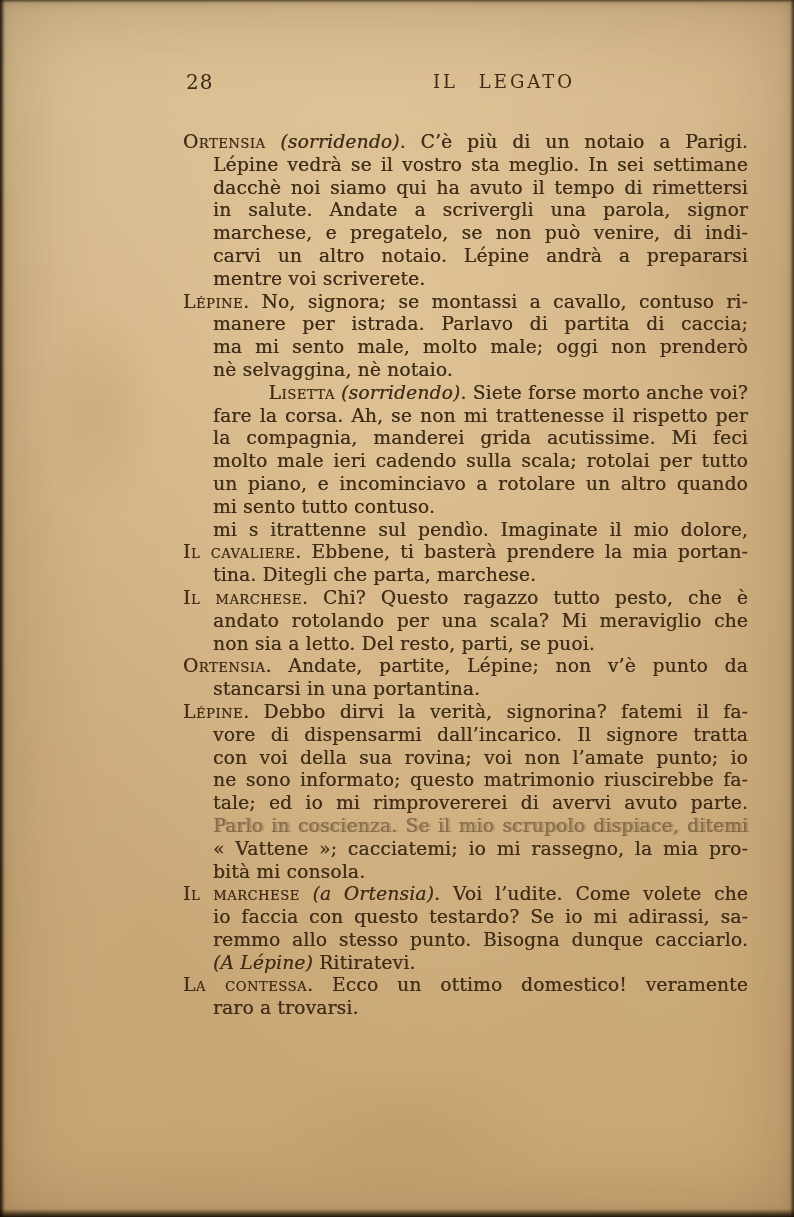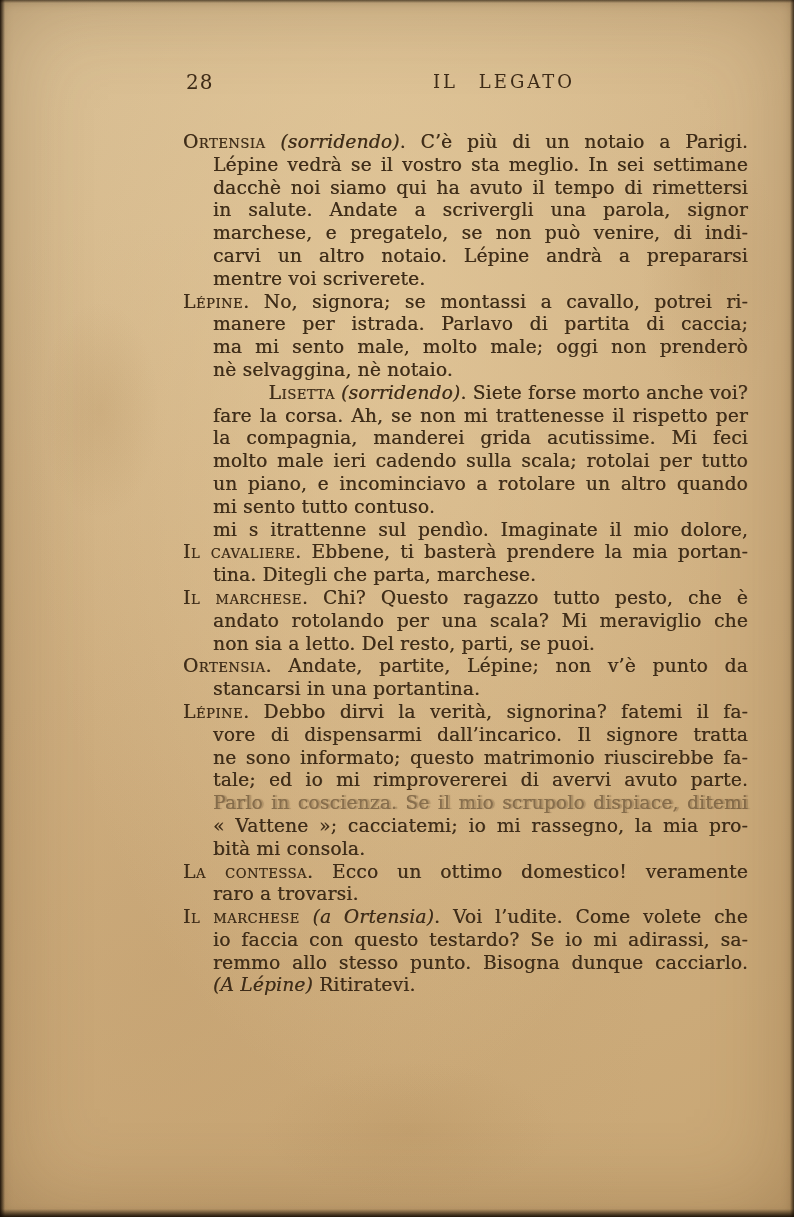--- a/index.html
+++ b/index.html
@@ -75,21 +75,21 @@
       <div class="para">
         <div class="line first j"><span class="sc">Ortensia</span><span> </span><span class="it">(sorridendo)</span><span>. C’è più di un notaio a Parigi.</span></div>
         <div class="line j"><span>Lépine vedrà se il vostro sta meglio. In sei settimane</span></div>
         <div class="line j"><span>dacchè noi siamo qui ha avuto il tempo di rimettersi</span></div>
         <div class="line j"><span>in salute. Andate a scrivergli una parola, signor</span></div>
         <div class="line j"><span>marchese, e pregatelo, se non può venire, di indi-</span></div>
         <div class="line j"><span>carvi un altro notaio. Lépine andrà a prepararsi</span></div>
         <div class="line"><span>mentre voi scriverete.</span></div>
       </div>
       <div class="para">
-        <div class="line first j"><span class="sc">Lépine</span><span>. No, signora; se montassi a cavallo, potrei ri-</span></div>
+        <div class="line first j"><span class="sc">Lépine</span><span>. No, signora; se montassi a cavallo, contuso ri-</span></div>
         <div class="line j"><span>manere per istrada. Parlavo di partita di caccia;</span></div>
         <div class="line j"><span>ma mi sento male, molto male; oggi non prenderò</span></div>
         <div class="line"><span>nè selvaggina, nè notaio.</span></div>
       </div>
       <div class="para">
         <div class="line first"><span class="sc">Lisetta</span><span> </span><span class="it">(sorridendo)</span><span>. Siete forse morto anche voi?</span></div>
       </div>
       <div class="para">
         <div class="line j"><span>fare la corsa. Ah, se non mi trattenesse il rispetto per</span></div>
         <div class="line j"><span>la compagnia, manderei grida acutissime. Mi feci</span></div>
@@ -107,35 +107,36 @@
         <div class="line j"><span>andato rotolando per una scala? Mi meraviglio che</span></div>
         <div class="line"><span>non sia a letto. Del resto, parti, se puoi.</span></div>
       </div>
       <div class="para">
         <div class="line first j"><span class="sc">Ortensia</span><span>. Andate, partite, Lépine; non v’è punto da</span></div>
         <div class="line"><span>stancarsi in una portantina.</span></div>
       </div>
       <div class="para">
         <div class="line first j"><span class="sc">Lépine</span><span>. Debbo dirvi la verità, signorina? fatemi il fa-</span></div>
         <div class="line j"><span>vore di dispensarmi dall’incarico. Il signore tratta</span></div>
+        <div class="line j"><span>con voi della sua rovina; voi non l’amate punto; io</span></div>
         <div class="line j"><span>ne sono informato; questo matrimonio riuscirebbe fa-</span></div>
         <div class="line j"><span>tale; ed io mi rimprovererei di avervi avuto parte.</span></div>
         <div class="line j faded"><span>Parlo in coscienza. Se il mio scrupolo dispiace, ditemi</span></div>
         <div class="line j"><span>« Vattene »; cacciatemi; io mi rassegno, la mia pro-</span></div>
         <div class="line"><span>bità mi consola.</span></div>
       </div>
       <div class="para">
-        <div class="line first j"><span class="sc">La contessa</span><span>. Ecco un ottimo domestico! veramente</span></div>
-        <div class="line"><span>raro a trovarsi.</span></div>
-      </div>
-      <div class="para">
         <div class="line first j"><span class="sc">Il marchese</span><span> </span><span class="it">(a Ortensia)</span><span>. Voi l’udite. Come volete che</span></div>
         <div class="line j"><span>io faccia con questo testardo? Se io mi adirassi, sa-</span></div>
         <div class="line j"><span>remmo allo stesso punto. Bisogna dunque cacciarlo.</span></div>
         <div class="line"><span class="it">(A Lépine)</span><span> Ritiratevi.</span></div>
+      </div>
+      <div class="para">
+        <div class="line first j"><span class="sc">La contessa</span><span>. Ecco un ottimo domestico! veramente</span></div>
+        <div class="line"><span>raro a trovarsi.</span></div>
       </div>
     </div>
 
   <div class="vignette"></div>
   <div class="edge edge-left"></div>
   <div class="edge edge-right"></div>
   <div class="edge edge-top"></div>
   <div class="edge edge-bottom"></div>
 </div>
 

